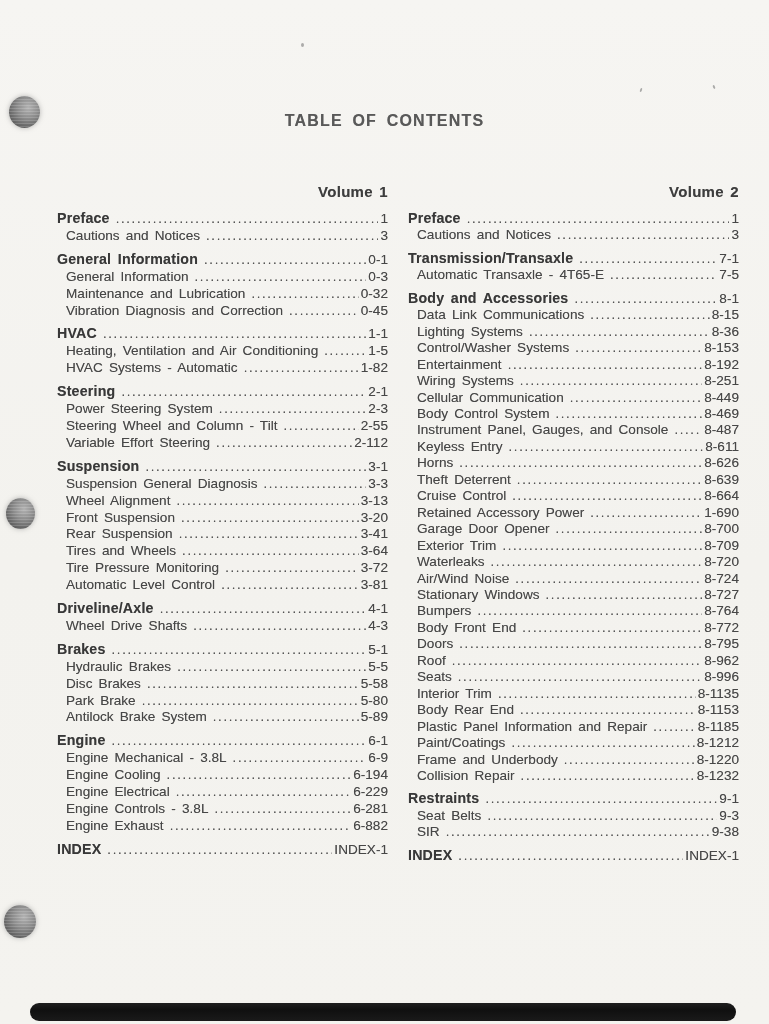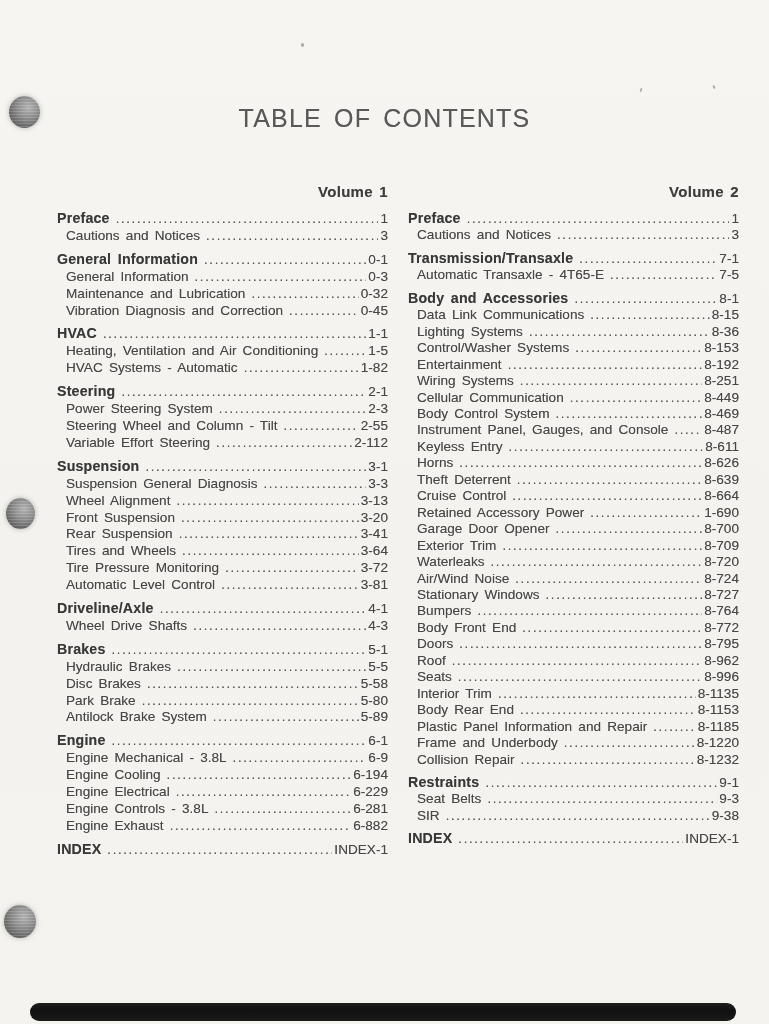--- a/index.html
+++ b/index.html
@@ -9,23 +9,23 @@
     margin:0 auto;
     background:linear-gradient(180deg,#f6f5f2 0%,#f3f2ee 55%,#f4f3ef 100%);
     font-family:"Liberation Sans","DejaVu Sans",sans-serif;
     color:#474747;
     overflow:hidden;
   }
   
   .page{text-shadow:0 0 0.45px rgba(90,90,90,0.55);}
 
   h1.doc-title{
-    position:absolute;top:104px;left:0;right:0;margin:0;
+    position:absolute;top:112px;left:0;right:0;margin:0;
     text-align:center;
-    font-size:25px;font-weight:400;
+    font-size:16px;font-weight:700;
     letter-spacing:1.2px;word-spacing:4px;
     color:#595959;
   }
 
   .columns{
     position:absolute;top:183px;left:57px;width:682px;
     display:flex;justify-content:space-between;
   }
   .col{width:331px;}
 
@@ -428,20 +428,25 @@
             <span class="label">Body Rear End</span>
             <span class="dots"></span>
             <span class="pagenum">8-1153</span>
           </div>
           <div class="row sub">
             <span class="label">Plastic Panel Information and Repair</span>
             <span class="dots"></span>
             <span class="pagenum">8-1185</span>
           </div>
           <div class="row sub">
+            <span class="label">Paint/Coatings</span>
+            <span class="dots"></span>
+            <span class="pagenum">8-1212</span>
+          </div>
+          <div class="row sub">
             <span class="label">Frame and Underbody</span>
             <span class="dots"></span>
             <span class="pagenum">8-1220</span>
           </div>
           <div class="row sub">
             <span class="label">Collision Repair</span>
             <span class="dots"></span>
             <span class="pagenum">8-1232</span>
           </div>
           <div class="row head">

